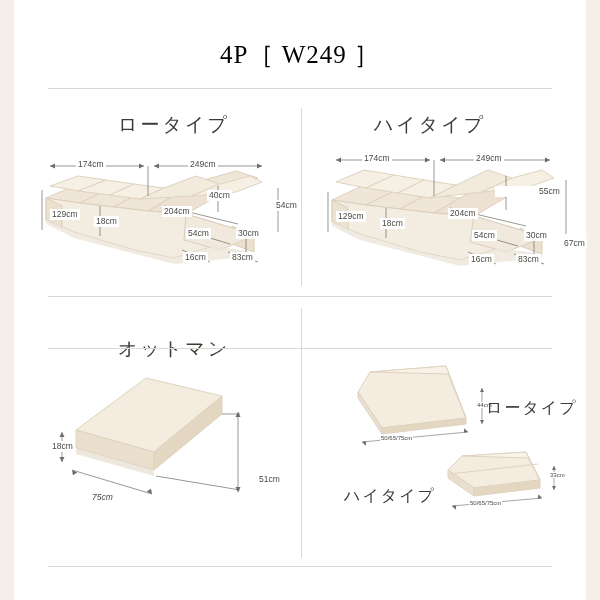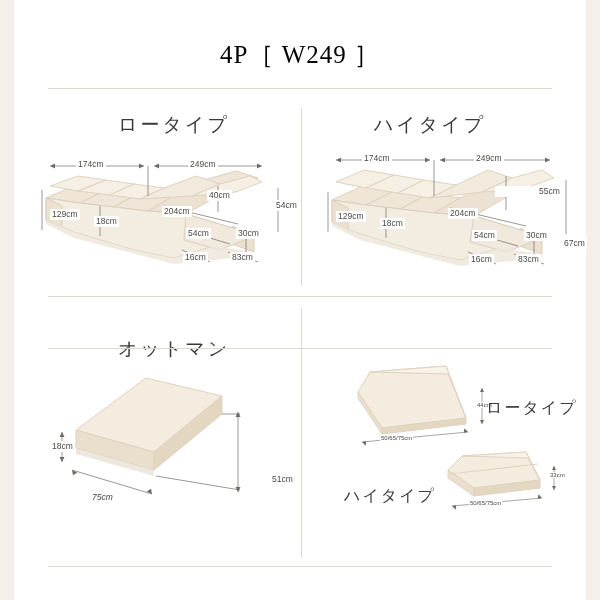--- a/index.html
+++ b/index.html
@@ -197,21 +197,21 @@
       <path d="M138,494 l-1,-5.2 l-4.3,2.8 z" fill="#6e6c66" stroke="none"></path>
       <line x1="224" y1="412" x2="224" y2="492"></line>
       <path d="M224,412 l-2.5,5 l5,0 z" fill="#6e6c66" stroke="none"></path>
       <path d="M224,492 l-2.5,-5 l5,0 z" fill="#6e6c66" stroke="none"></path>
       <line x1="208" y1="414" x2="226" y2="414"></line>
       <line x1="142" y1="476" x2="226" y2="490"></line>
     </g>
   </svg>
   <div class="dim" style="left:36px;top:441px;">18cm</div>
   <div class="dim" style="left:76px;top:492px;font-style:italic;">75cm</div>
-  <div class="dim" style="left:256px;top:474px;">51cm</div>
+  <div class="dim" style="left:243px;top:474px;">51cm</div>
 
   <svg class="ovl" width="572" height="600">
     <g>
 
       <polygon points="344,392 356,372 432,366 452,418 368,428" fill="#f4ecdf" stroke="#dfd3c0" stroke-width="1"></polygon>
       <polygon points="344,392 368,428 368,434 344,398" fill="#eadfcd" stroke="#dfd3c0" stroke-width="1"></polygon>
       <polygon points="368,428 452,418 452,424 368,434" fill="#e4d7c2" stroke="#dfd3c0" stroke-width="1"></polygon>
       <polygon points="356,372 432,366 452,418 434,374" fill="#f8f2e8" stroke="#dfd3c0" stroke-width="1"></polygon>
 
       <polygon points="434,470 448,456 512,452 526,480 460,488" fill="#f4ecdf" stroke="#dfd3c0" stroke-width="1"></polygon>

